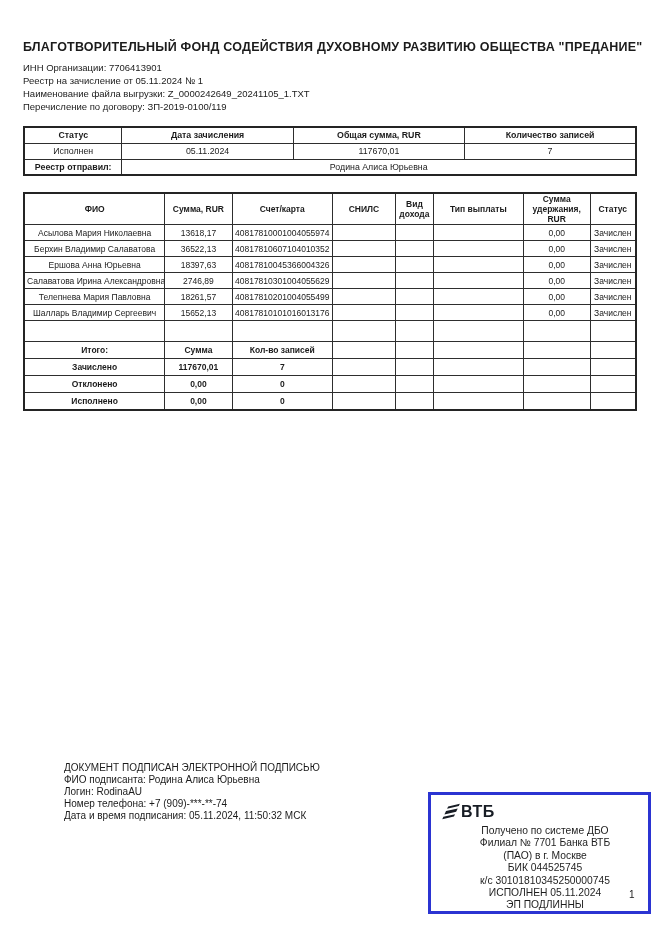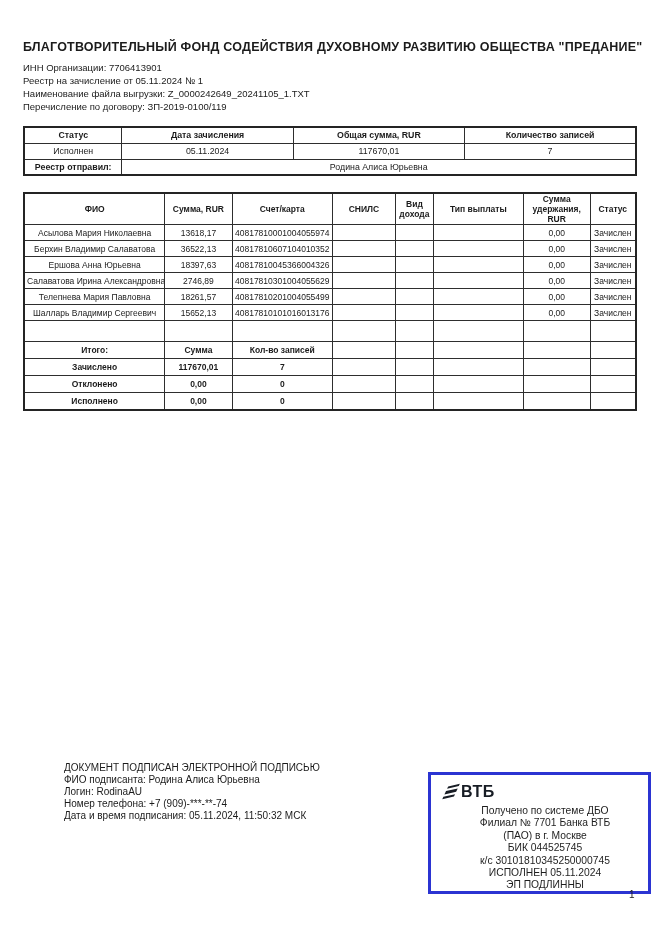--- a/index.html
+++ b/index.html
@@ -27,21 +27,21 @@
   .t1 .lbl { font-weight:bold; }
 
   .t2 td, .t2 th { font-size:8.5px; height:16px; padding:0 2px; }
   .t2 th { font-weight:bold; height:28px; white-space:normal; line-height:10px; }
   .t2 tr.spacer td { height:21px; }
   .t2 tr.totals td { font-weight:bold; height:17px; }
 
   .sig-block { position:absolute; left:28px; top:762px; }
   .sig-line { font-size:10px; line-height:12px;margin-left:36px; }
 
-  .stamp { position:absolute; left:428px; top:772px; width:223px; height:122px;
+  .stamp { position:absolute; left:428px; top:792px; width:223px; height:122px;
            border:3px solid #2b34d2; background:#ffffff; padding:7px 3px 0 14px; }
   .stamp-logo { display:flex; align-items:center; height:20px; color:#171c24; }
   .stamp-logo .vtb-word { font-size:16px; font-weight:bold; letter-spacing:0.5px; }
   .wing { display:inline-flex; flex-direction:column; gap:2.2px; margin-right:4px;
           transform:rotate(-13deg) skewX(-38deg); }
   .wing i { width:12px; height:2.3px; background:#171c24; display:block; }
   .stamp-lines { text-align:center; margin-top:3px; font-size:10.3px; line-height:12.4px; color:#1e1e1e; }
 
   .page-num { position:absolute; left:629px; top:889px; font-size:10px; }
 </style>

